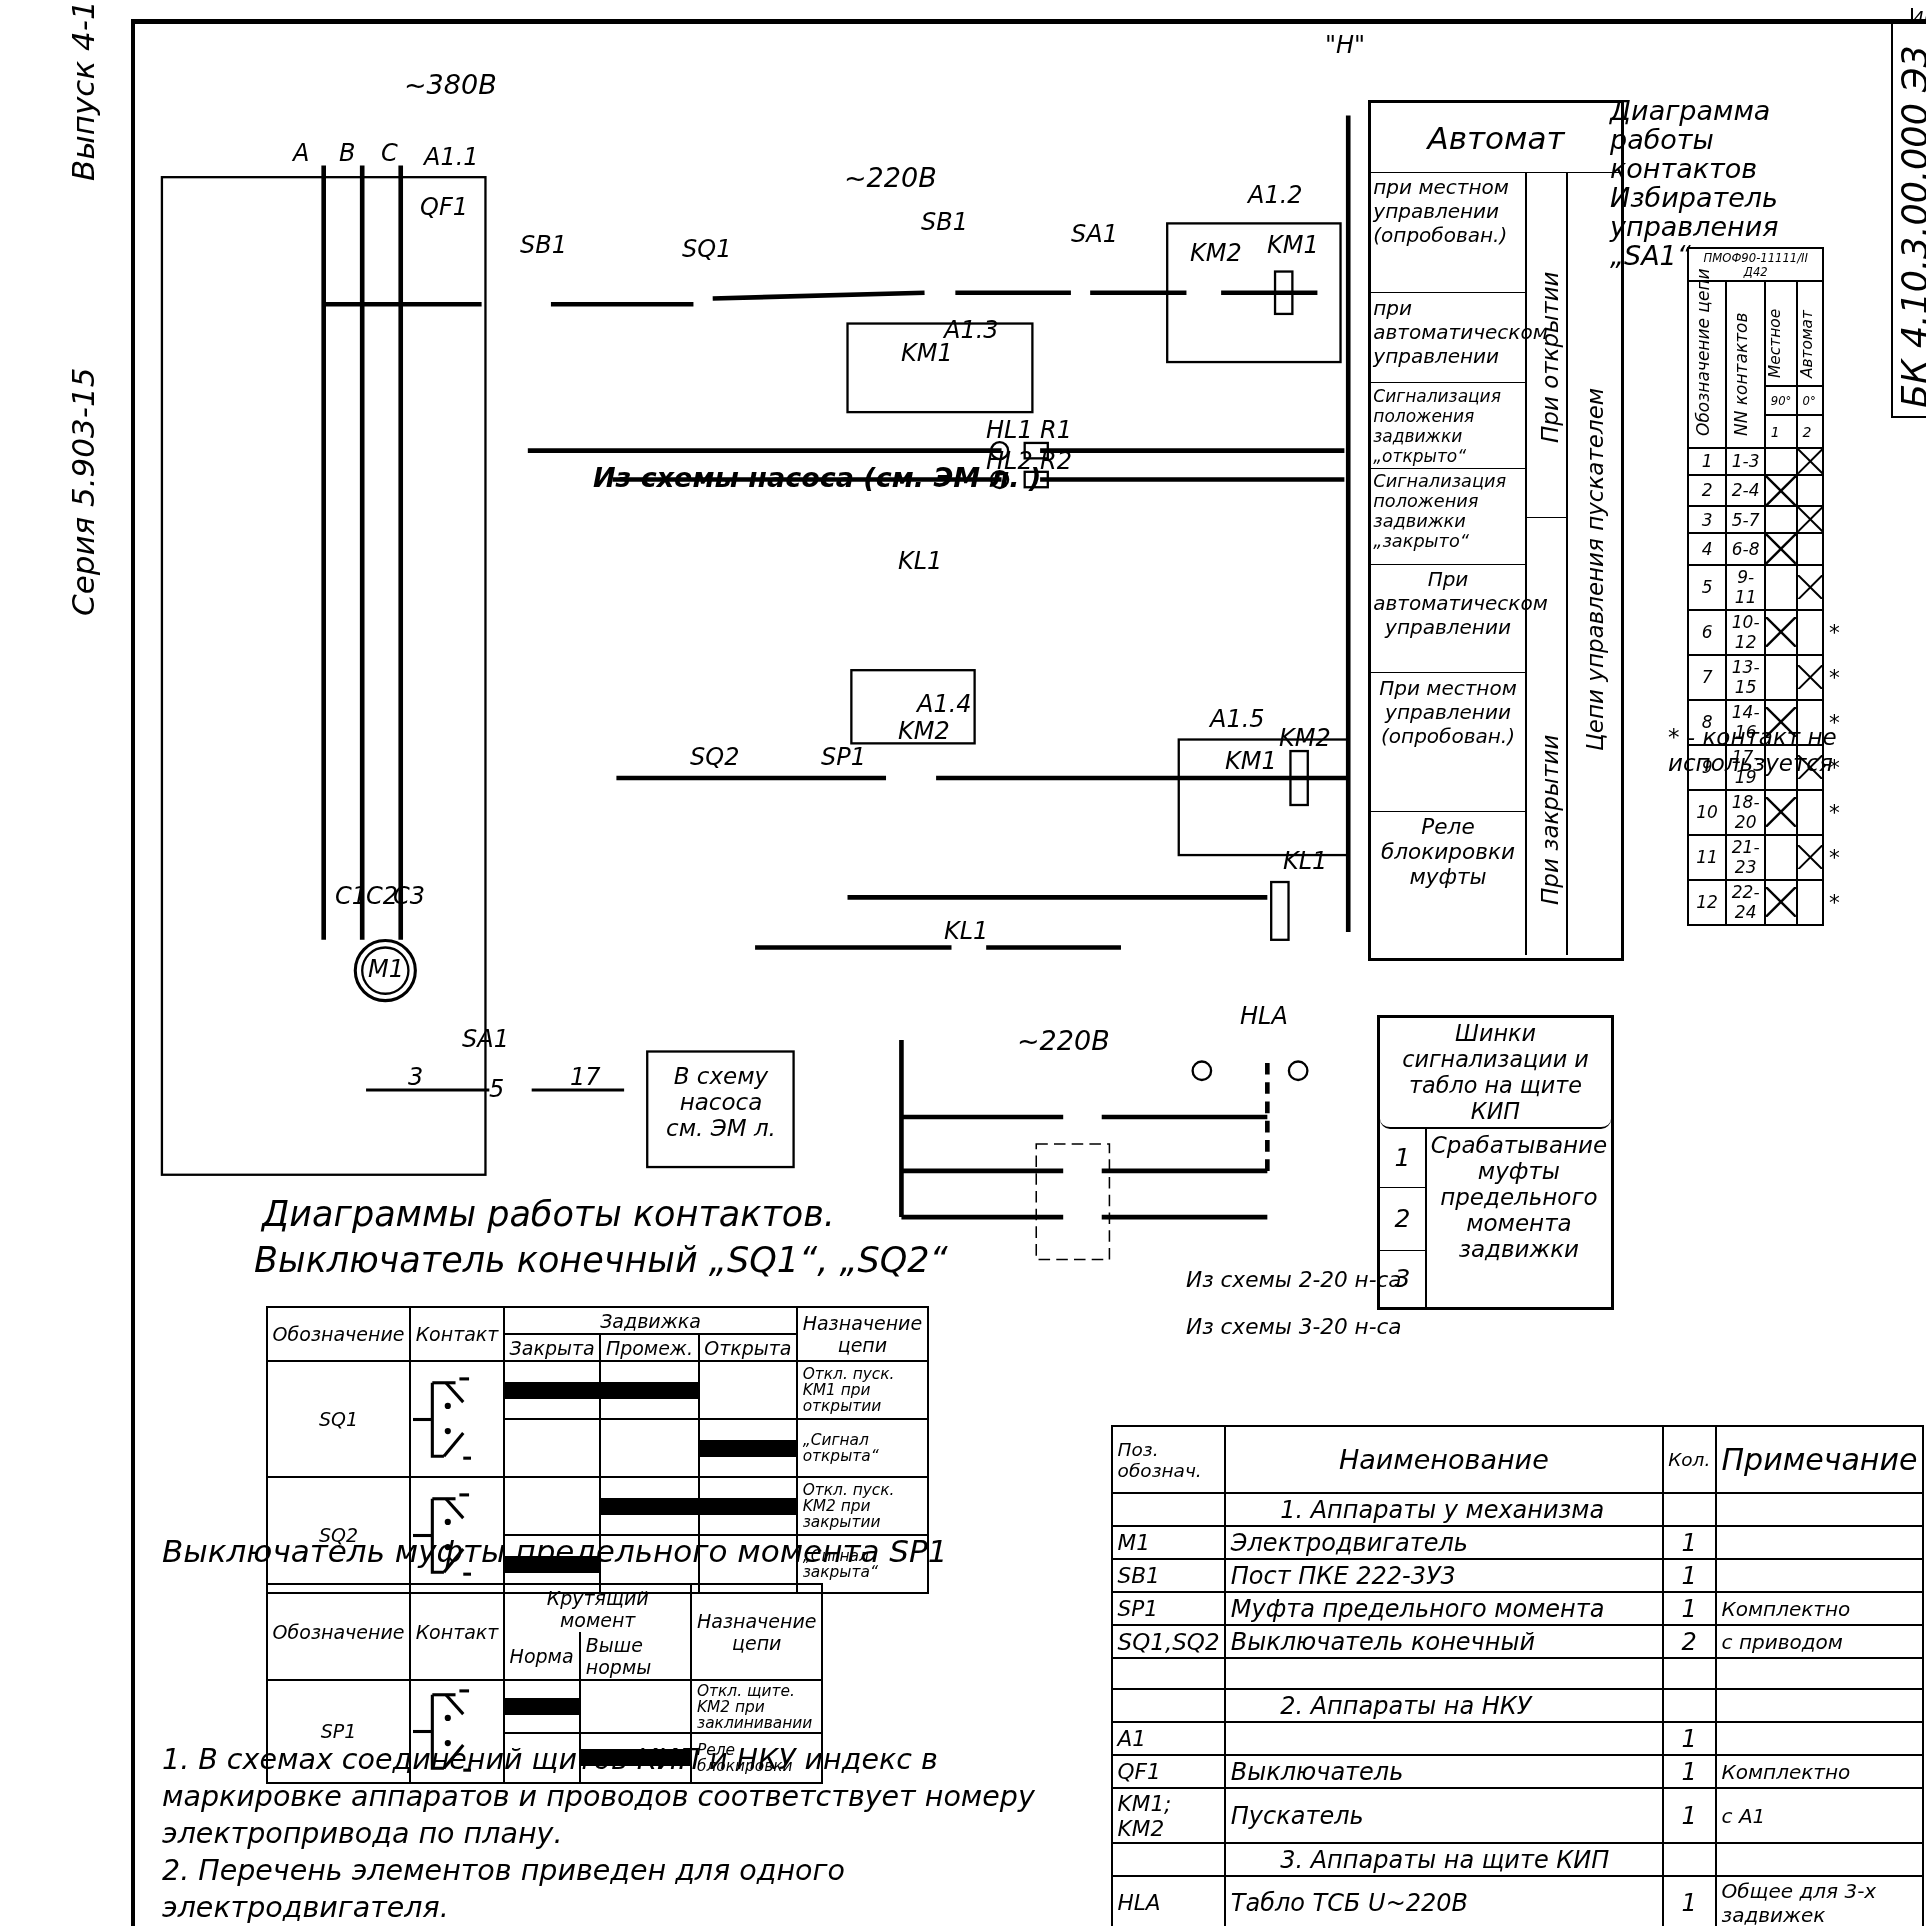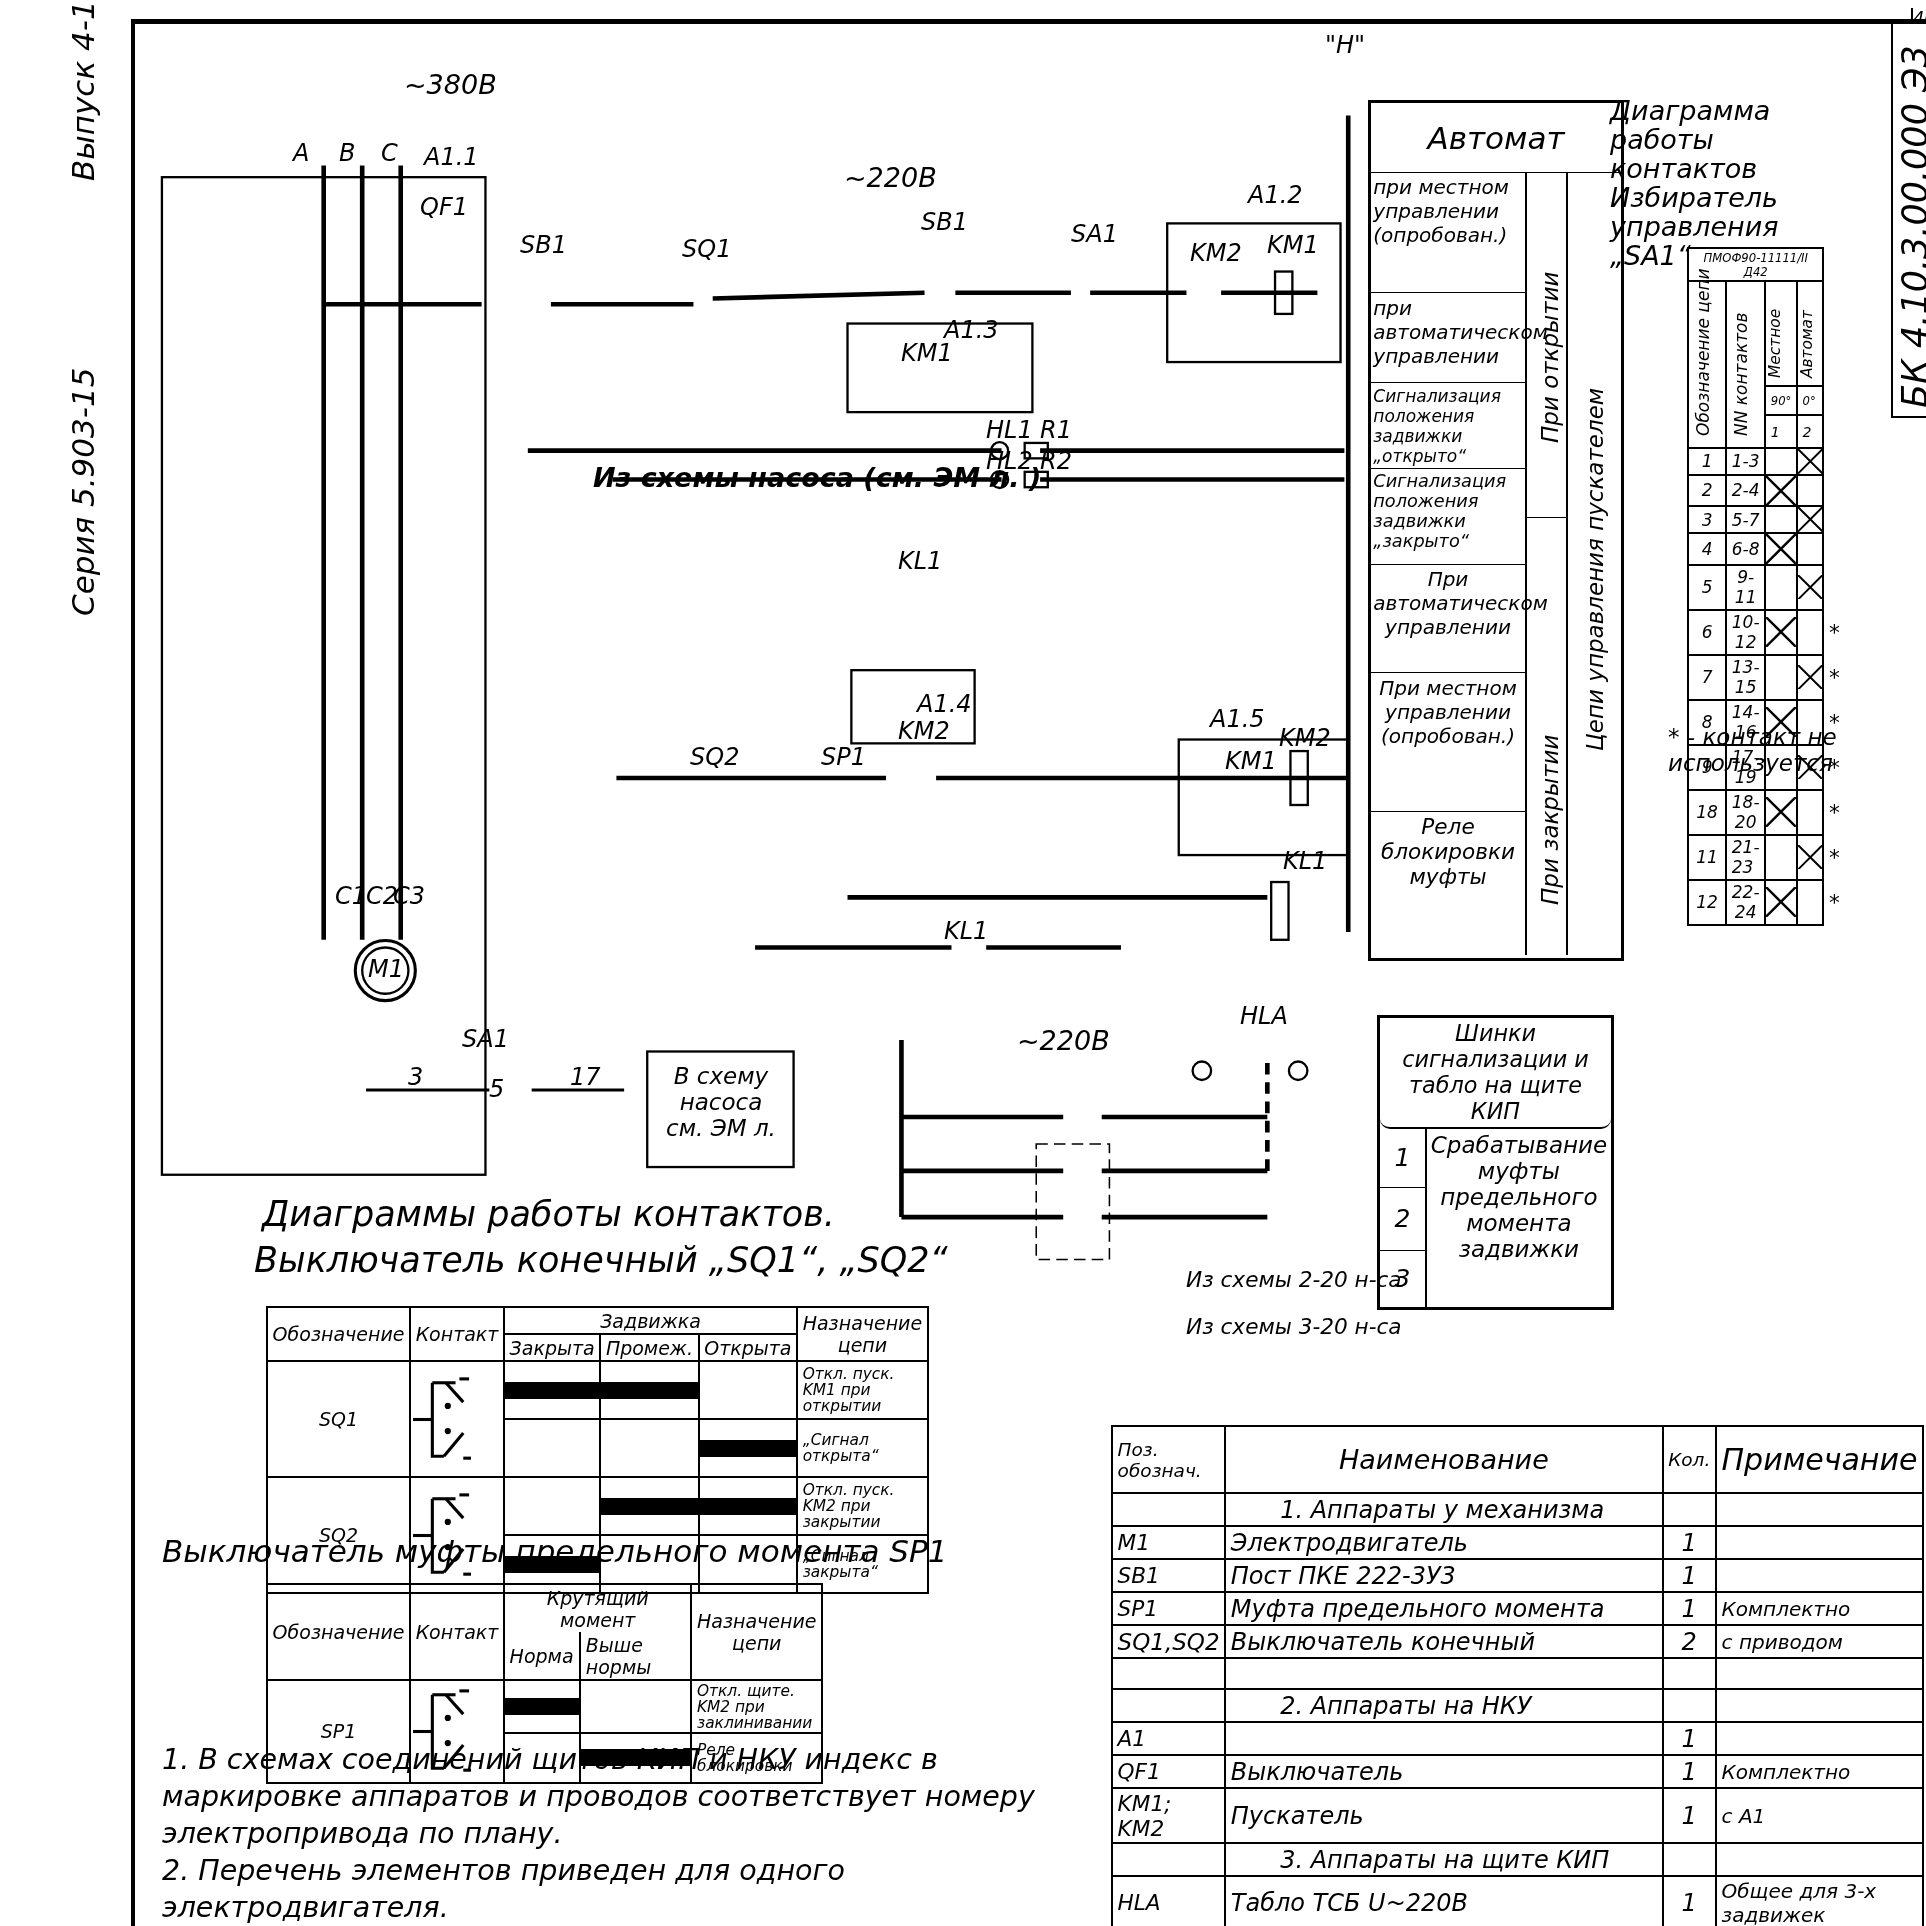--- a/index.html
+++ b/index.html
@@ -300,34 +300,34 @@
           <td style="padding:0;"></td>
           <td style="padding:0;">
             <svg width="100%" height="100%" viewBox="0 0 10 10" preserveAspectRatio="none" style="position:static;display:block">
               <line x1="0" y1="0" x2="10" y2="10" stroke="#000" stroke-width="0.8"></line>
               <line x1="10" y1="0" x2="0" y2="10" stroke="#000" stroke-width="0.8"></line>
             </svg>
           </td>
           <td style="border:none;font-size:21.6px;">*</td>
         </tr>
         <tr style="height:22.3px;">
-          <td style="text-align:center;">18</td>
+          <td style="text-align:center;">10</td>
           <td style="text-align:center;">18-20</td>
           <td style="padding:0;">
             <svg width="100%" height="100%" viewBox="0 0 10 10" preserveAspectRatio="none" style="position:static;display:block">
               <line x1="0" y1="0" x2="10" y2="10" stroke="#000" stroke-width="0.8"></line>
               <line x1="10" y1="0" x2="0" y2="10" stroke="#000" stroke-width="0.8"></line>
             </svg>
           </td>
           <td style="padding:0;"></td>
           <td style="border:none;font-size:21.6px;">*</td>
         </tr>
         <tr style="height:22.3px;">
           <td style="text-align:center;">11</td>
-          <td style="">21-23</td>
+          <td style="text-align:center;">21-23</td>
           <td style="padding:0;"></td>
           <td style="padding:0;">
             <svg width="100%" height="100%" viewBox="0 0 10 10" preserveAspectRatio="none" style="position:static;display:block">
               <line x1="0" y1="0" x2="10" y2="10" stroke="#000" stroke-width="0.8"></line>
               <line x1="10" y1="0" x2="0" y2="10" stroke="#000" stroke-width="0.8"></line>
             </svg>
           </td>
           <td style="border:none;font-size:21.6px;">*</td>
         </tr>
         <tr style="height:22.3px;">

